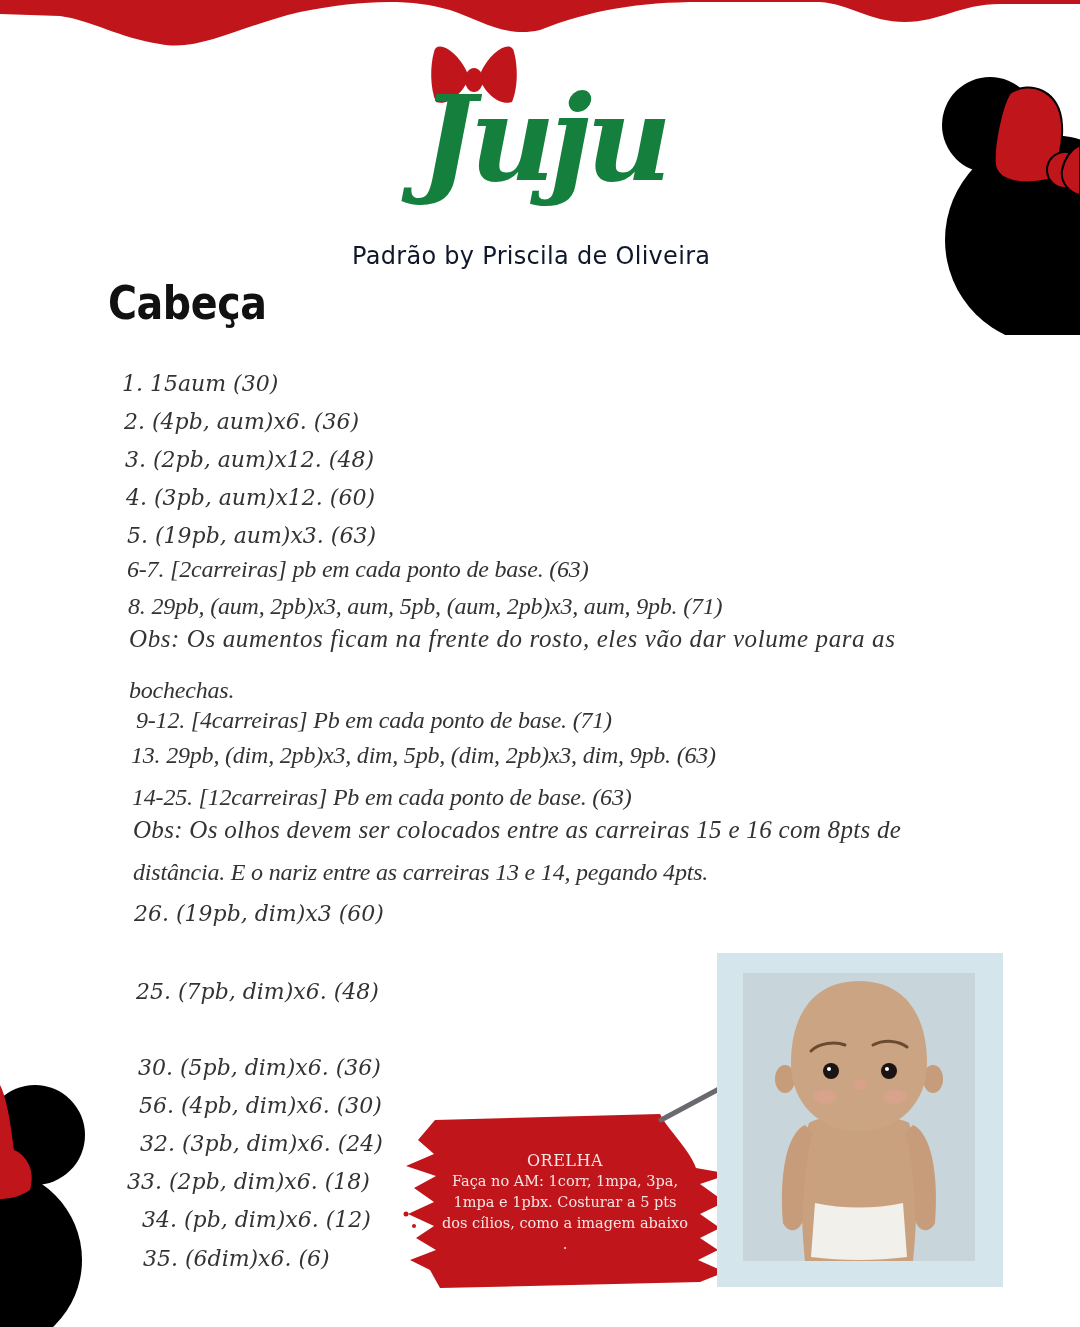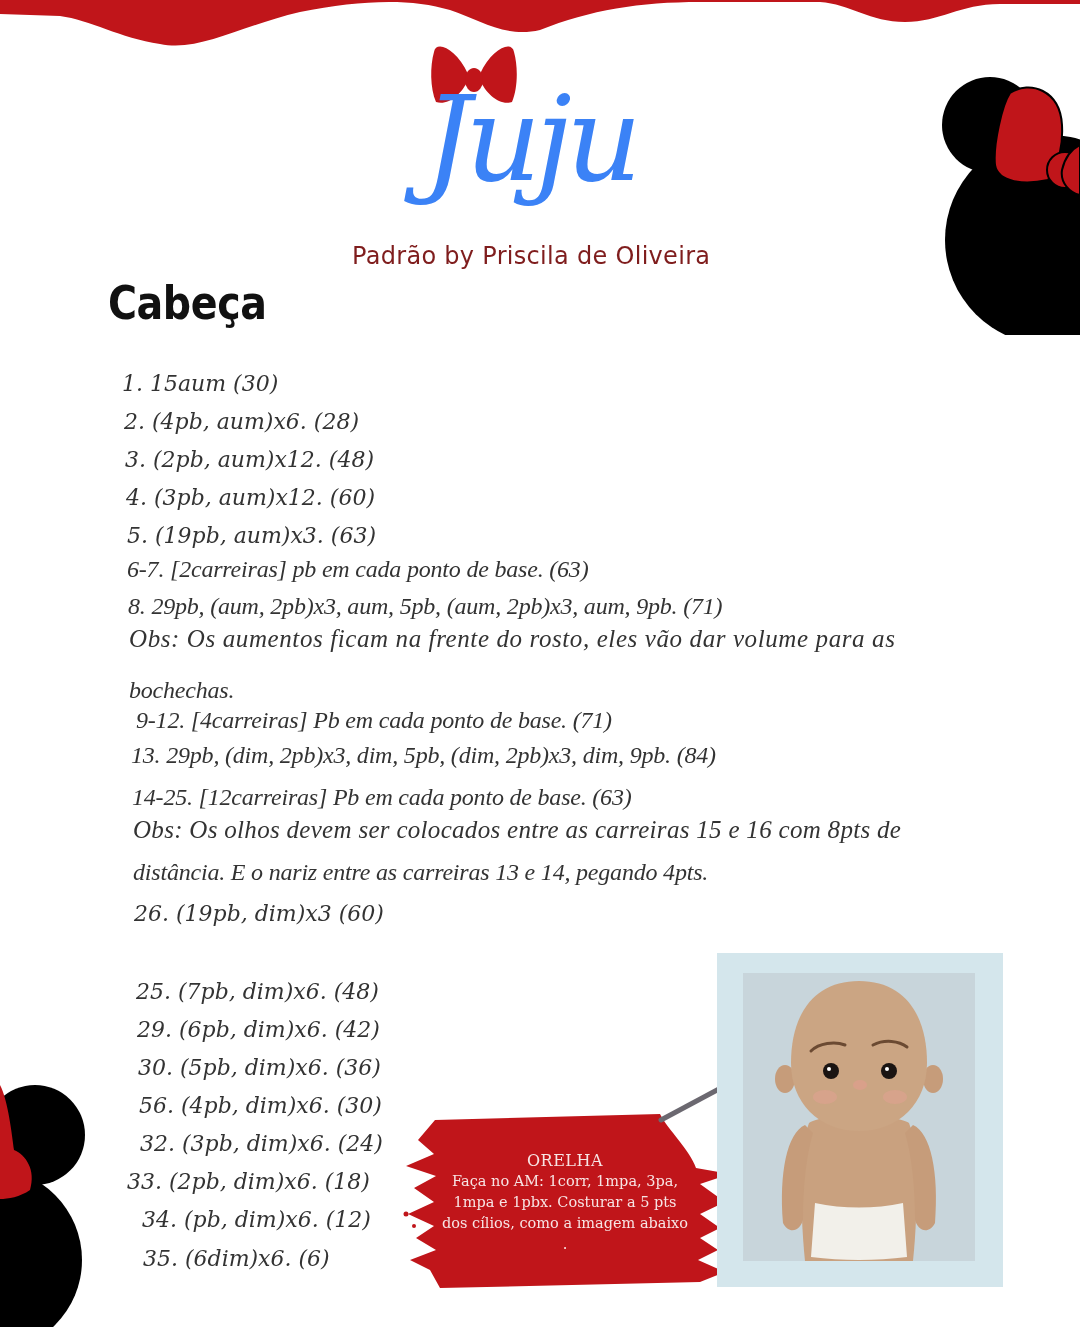--- a/index.html
+++ b/index.html
@@ -9,26 +9,26 @@
     font-family: "Liberation Sans", sans-serif;
   }
   .wave { position: absolute; top: 0; left: 0; width: 1080px; height: 50px; }
   .minnie-tr { position: absolute; right: 0; top: 75px; width: 160px; height: 260px; }
   .minnie-bl { position: absolute; left: 0; top: 1075px; width: 90px; height: 252px; }
 
   .logo { position: absolute; left: 420px; top: 40px; width: 220px; height: 200px; }
   .logo-bow { position: absolute; left: 8px; top: 0; }
   .logo-text {
     position: absolute; left: 0; top: 40px; width: 220px; text-align: center;
-    font-family: "DejaVu Serif", serif; font-style: italic; font-weight: normal;
-    font-size: 118px; color: #3b82f6; letter-spacing: -6px; line-height: 1;
+    font-family: "DejaVu Serif", serif; font-style: italic; font-weight: bold;
+    font-size: 118px; color: #15803d; letter-spacing: -6px; line-height: 1;
   }
   .byline {
     position: absolute; left: 352px; top: 242px;
-    font-family: "DejaVu Sans", sans-serif; font-size: 24px; color: #7f1d1d;
+    font-family: "DejaVu Sans", sans-serif; font-size: 24px; color: #0f172a;
     letter-spacing: 0.3px;
   }
   .section-title {
     position: absolute; left: 108px; top: 276px;
     font-family: "DejaVu Sans", sans-serif; font-weight: bold; font-size: 46px;
     color: #111; transform: scaleX(0.86); transform-origin: left top;
     letter-spacing: -0.5px;
   }
 
   .steps { position: absolute; left: 0; top: 0; width: 1080px; height: 1008px; pointer-events: none; padding-left: 23px; }
@@ -91,36 +91,35 @@
   </svg>
   <div class="logo-text">Juju</div>
 </div>
 
 <div class="byline">Padrão by Priscila de Oliveira</div>
 
 <div class="section-title">Cabeça</div>
 
 <div class="steps">
   <div class="step" style="left:122px; top:370px;">1. 15aum (30)</div>
-  <div class="step" style="left:124px; top:408px;">2. (4pb, aum)x6. (28)</div>
+  <div class="step" style="left:124px; top:408px;">2. (4pb, aum)x6. (36)</div>
   <div class="step" style="left:125px; top:446px;">3. (2pb, aum)x12. (48)</div>
   <div class="step" style="left:126px; top:484px;">4. (3pb, aum)x12. (60)</div>
   <div class="step" style="left:127px; top:522px;">5. (19pb, aum)x3. (63)</div>
   <div class="step script" style="left:127px; top:555px;">6-7. [2carreiras] pb em cada ponto de base. (63)</div>
   <div class="step script" style="left:128px; top:592px;">8. 29pb, (aum, 2pb)x3, aum, 5pb, (aum, 2pb)x3, aum, 9pb. (71)</div>
   <div class="step script" style="left:129px; top:625px; font-size:25px; letter-spacing:0.6px;">Obs: Os aumentos ficam na frente do rosto, eles vão dar volume para as</div>
   <div class="step script" style="left:129px; top:676px;">bochechas.</div>
   <div class="step script" style="left:136px; top:706px;">9-12. [4carreiras] Pb em cada ponto de base. (71)</div>
-  <div class="step script" style="left:131px; top:741px;">13. 29pb, (dim, 2pb)x3, dim, 5pb, (dim, 2pb)x3, dim, 9pb. (84)</div>
+  <div class="step script" style="left:131px; top:741px;">13. 29pb, (dim, 2pb)x3, dim, 5pb, (dim, 2pb)x3, dim, 9pb. (63)</div>
   <div class="step script" style="left:132px; top:783px;">14-25. [12carreiras] Pb em cada ponto de base. (63)</div>
   <div class="step script" style="left:133px; top:816px; font-size:25px; letter-spacing:0.3px;">Obs: Os olhos devem ser colocados entre as carreiras 15 e 16 com 8pts de</div>
   <div class="step script" style="left:133px; top:858px;">distância. E o nariz entre as carreiras 13 e 14, pegando 4pts.</div>
   <div class="step" style="left:134px; top:900px;">26. (19pb, dim)x3 (60)</div>
   <div class="step" style="left:136px; top:978px;">25. (7pb, dim)x6. (48)</div>
-  <div class="step" style="left:137px; top:1016px;">29. (6pb, dim)x6. (42)</div>
   <div class="step" style="left:138px; top:1054px;">30.  (5pb, dim)x6. (36)</div>
   <div class="step" style="left:139px; top:1092px;">56. (4pb, dim)x6. (30)</div>
   <div class="step" style="left:140px; top:1130px;">32. (3pb, dim)x6. (24)</div>
   <div class="step" style="left:127px; top:1168px;">33. (2pb, dim)x6. (18)</div>
   <div class="step" style="left:142px; top:1206px;">34. (pb, dim)x6. (12)</div>
   <div class="step" style="left:143px; top:1245px;">35. (6dim)x6. (6)</div>
 </div>
 
 <div class="red-note">
   <svg width="340" height="180" viewBox="0 0 340 180">

